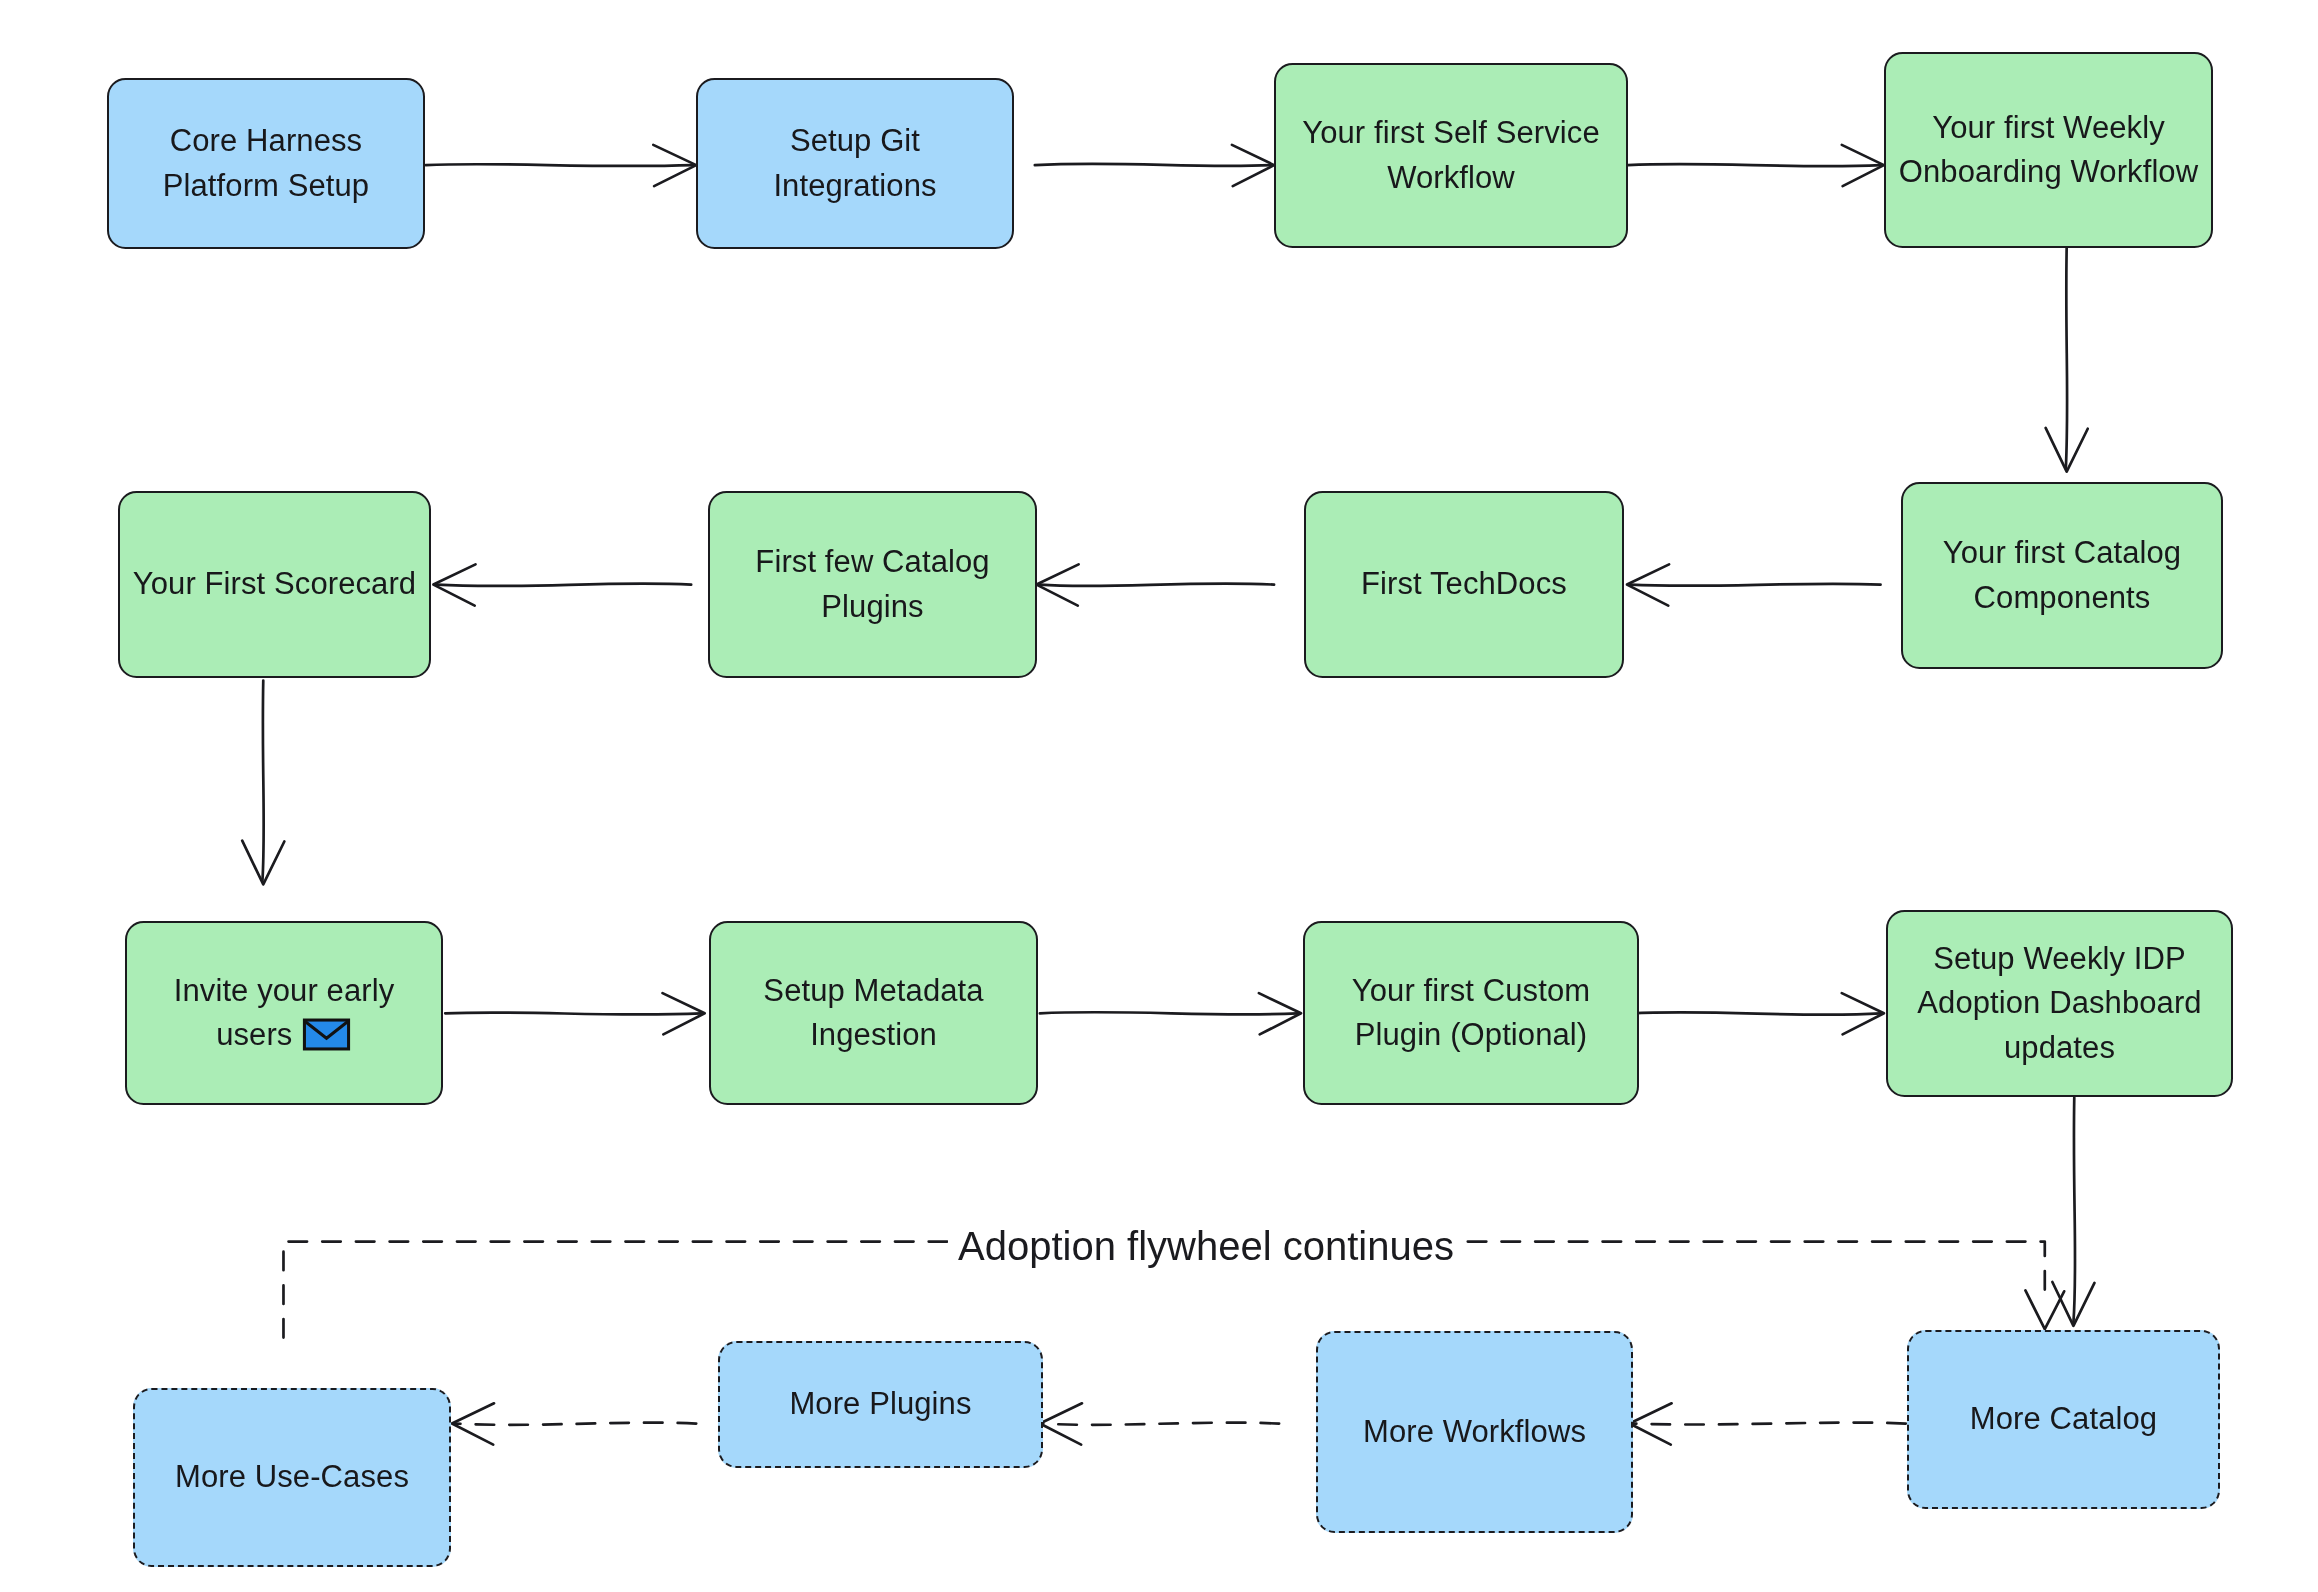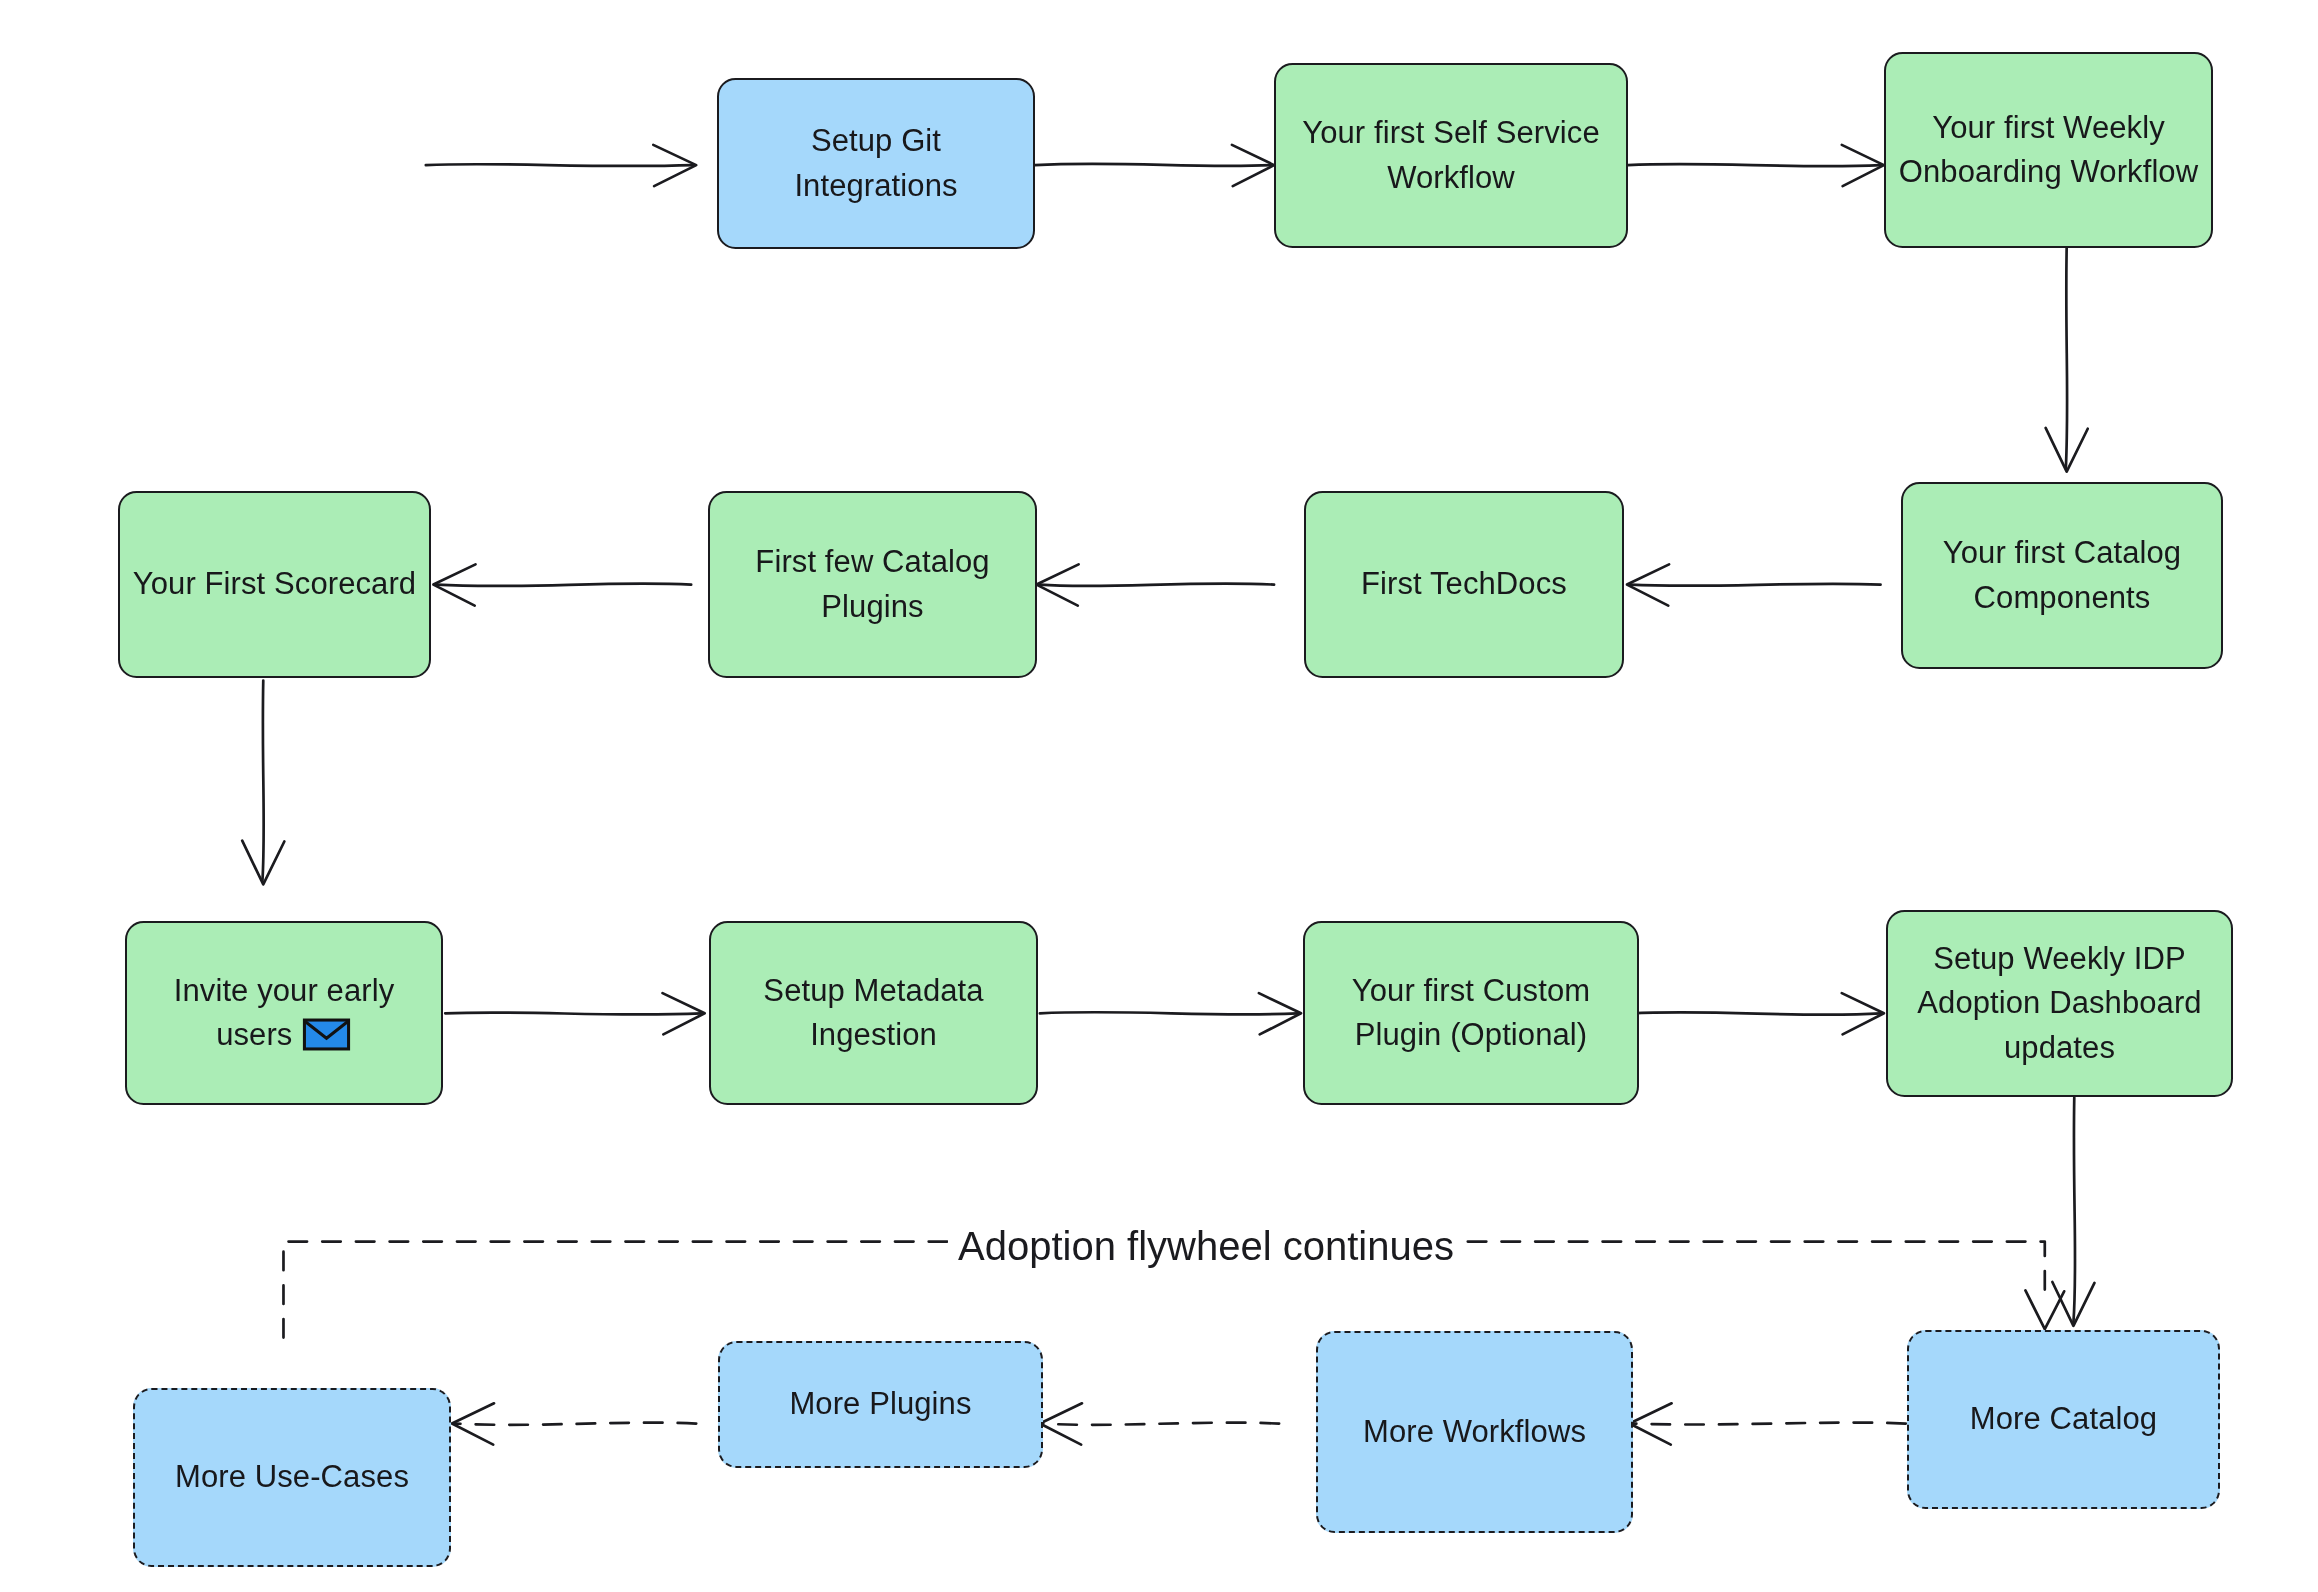--- a/index.html
+++ b/index.html
@@ -132,22 +132,25 @@
       <g stroke-dasharray="22 18">
         <path d="M336 1588 L336 1474 L2427 1474 L2427 1545"></path>
       </g>
       <g>
         <path d="M2404 1532 L2427 1578 L2450 1533"></path>
       </g>
 
     </g>
   </svg>
 
-
-  <div class="node blue" style="left:696px;top:78px;width:318px;height:171px;margin-left:21px;">
+  <div class="node blue" style="left:107px;top:78px;width:318px;height:171px;">
+    <span class="label">Core Harness Platform Setup</span>
+  </div>
+
+  <div class="node blue" style="left:696px;top:78px;width:318px;height:171px;">
     <span class="label">Setup Git Integrations</span>
   </div>
 
   <div class="node green" style="left:1274px;top:63px;width:354px;height:185px;">
     <span class="label">Your first Self Service Workflow</span>
   </div>
 
   <div class="node green" style="left:1884px;top:52px;width:329px;height:196px;">
     <span class="label">Your first Weekly Onboarding Workflow</span>
   </div>

